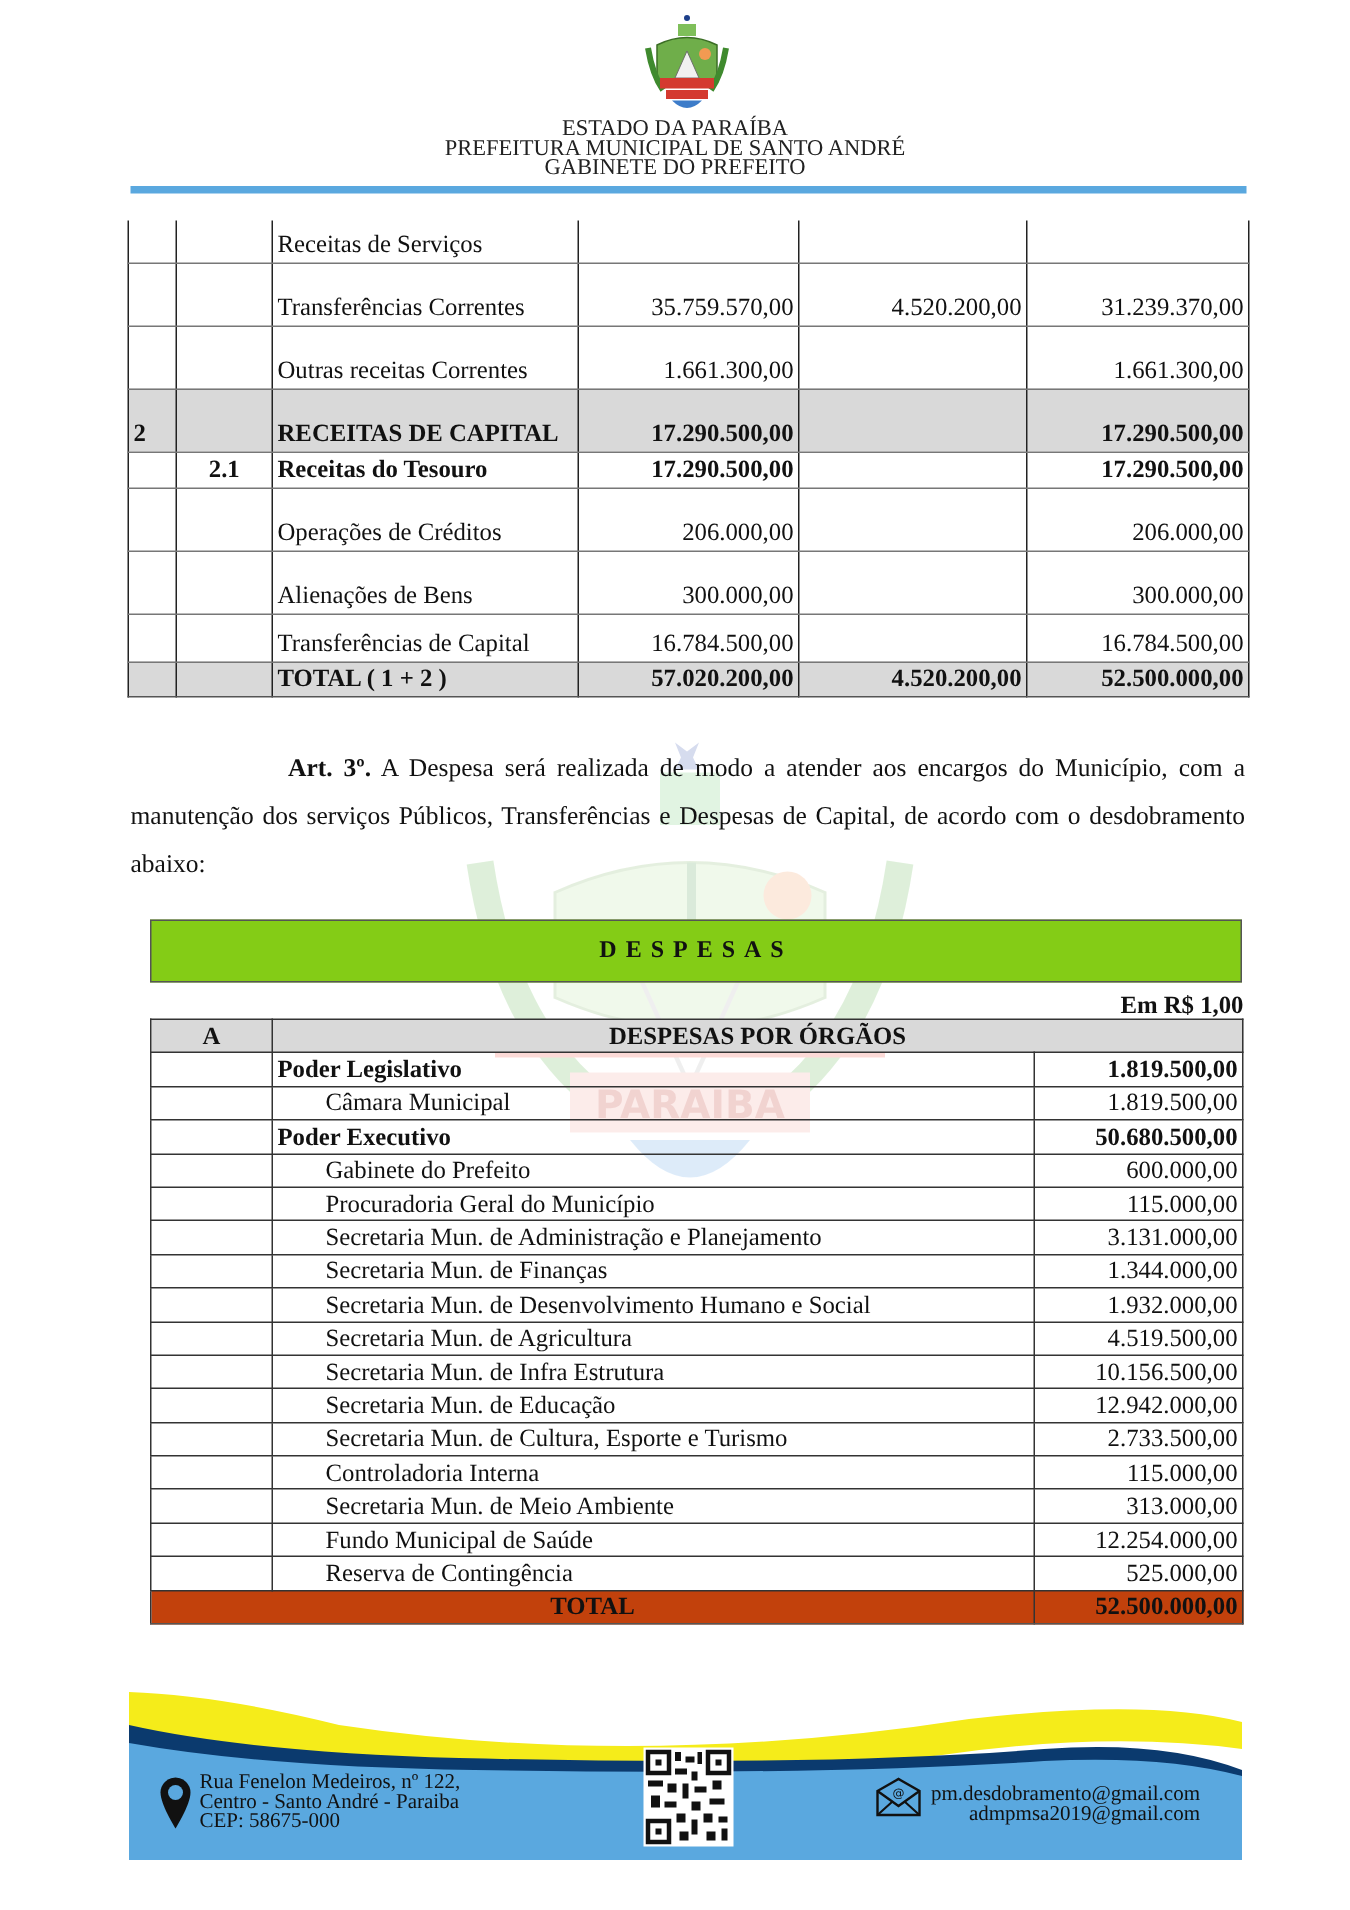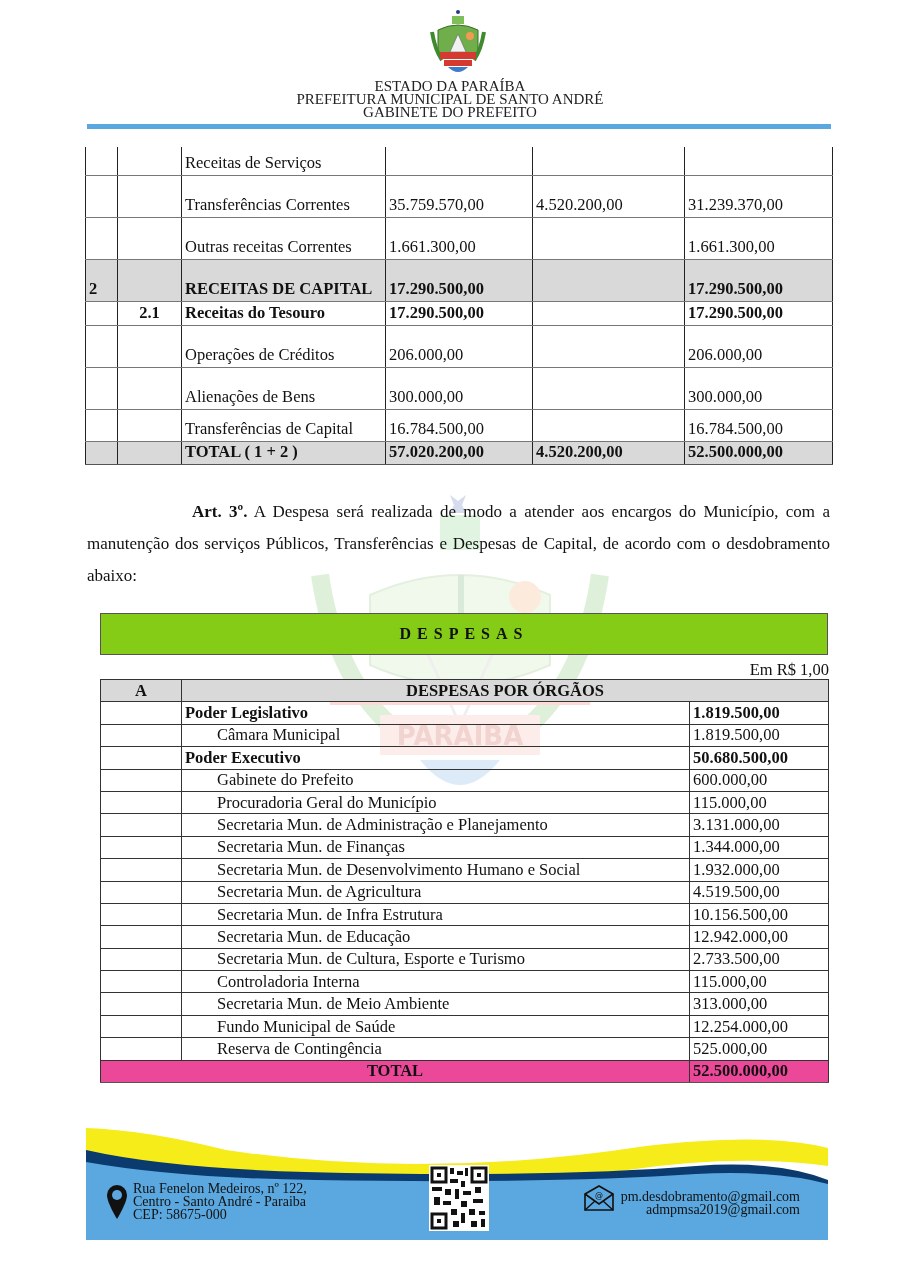--- a/index.html
+++ b/index.html
@@ -14,45 +14,45 @@
   .hdr-l2 { top: 93px; }
   .hdr-l3 { top: 106px; }
   .hdr-rule { position: absolute; left: 87px; top: 124px; width: 744px; height: 5px; background: #5aa8df; }
 
   
   .watermark { position: absolute; left: 300px; top: 485px; width: 320px; height: 320px; opacity: 0.22; pointer-events: none; }
 
   
   table { border-collapse: collapse; position: absolute; }
   td { font-size: 16.5px; padding: 0 3px; white-space: nowrap; }
-  .num { }
+  .num { text-align: right; }
   .bold { font-weight: bold; }
   .shade td { background: #d9d9d9; }
 
   
   .rec { left: 85px; top: 147px; width: 747px; table-layout: fixed; }
   .rec td { border-left: 1px solid #222; border-right: 1px solid #222; border-bottom: 1.5px solid #777; vertical-align: bottom; padding-bottom: 2px; }
   .rec tr.first td { border-top: none; }
   .rec tr.last td { border-bottom: 1.5px solid #555; }
 
   
   .para { position: absolute; left: 87px; top: 496px; width: 743px; font-size: 17px; line-height: 32px; text-align: justify; text-align-last: left; }
   .para .indent { display: inline-block; width: 105px; }
 
   
   .banner { position: absolute; left: 100px; top: 613px; width: 726px; height: 40px; background: #84cc16; border: 1.5px solid #555;
             text-align: center; font-weight: bold; font-size: 16px; letter-spacing: 6px; line-height: 40px; }
-  .unit { position: absolute; left: 600px; top: 660px; width: 229px; text-align: right; font-size: 16.5px; }
+  .unit { position: absolute; left: 600px; top: 660px; width: 229px; text-align: right; font-size: 16.5px; font-weight: bold; }
 
   
   .desp { left: 100px; top: 679px; width: 728px; table-layout: fixed; }
   .desp td { border: 1px solid #333; height: 21.4px; line-height: 20px; }
   .desp .hdr td { background: #d9d9d9; font-weight: bold; text-align: center; }
   .desp .sub { padding-left: 35px; }
-  .desp .tot td { background: #ec4899; font-weight: bold; border-top: 1.5px solid #555; border-bottom: 1.5px solid #555; }
+  .desp .tot td { background: #c2410c; font-weight: bold; border-top: 1.5px solid #555; border-bottom: 1.5px solid #555; }
 
   
   .footer { position: absolute; left: 86px; top: 1120px; width: 742px; height: 120px; }
   .foot-addr { position: absolute; left: 47px; top: 62px; font-size: 14px; line-height: 13px; color: #111; }
   .foot-mail { position: absolute; right: 28px; top: 70px; font-size: 14px; line-height: 13px; color: #111; text-align: right; }
   .pin { position: absolute; left: 20px; top: 64px; }
   .env { position: absolute; left: 497px; top: 64px; }
   .qr { position: absolute; left: 343px; top: 45px; width: 60px; height: 66px; background: #fff; }
 </style>
 </head>

